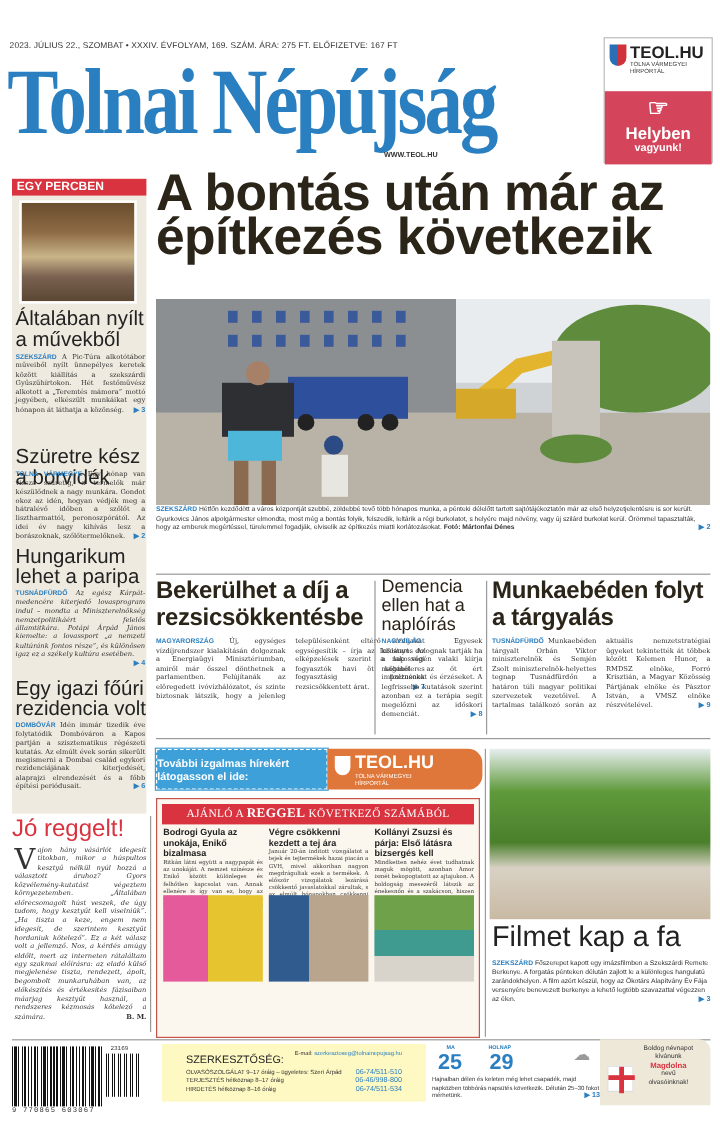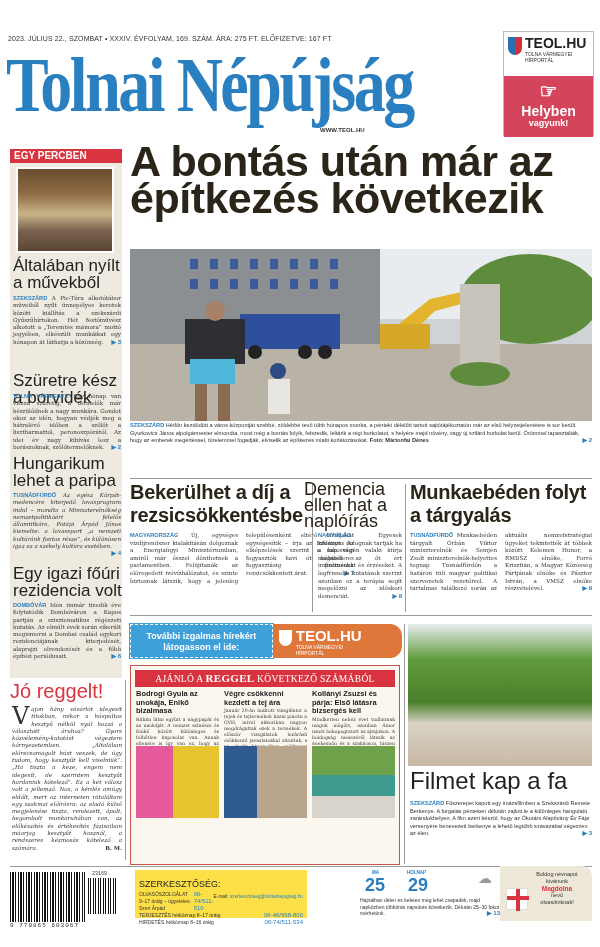--- a/index.html
+++ b/index.html
@@ -29,42 +29,42 @@
 .dropcap{float:left;font-size:24px;line-height:20px;margin-right:2px;font-style:normal}
 .vrule{background:#999}
 .mainhead{left:130px;top:143px;width:470px;font-family:"Liberation Sans",sans-serif;font-weight:bold;font-size:43px;line-height:37px;color:#2b2418;letter-spacing:-0.5px}
 .mainphoto{left:130px;top:249px;width:462px;height:172px;overflow:hidden}
 .caption{left:130px;top:422px;width:462px;font-family:"Liberation Sans",sans-serif;font-size:5.6px;line-height:7.6px;color:#333}
 .hr{height:1px;background:#999}
 .h2{font-family:"Liberation Sans",sans-serif;font-weight:bold;color:#2b2418;position:absolute;letter-spacing:-0.3px}
 .h2l{font-family:"Liberation Sans",sans-serif;color:#2b2418;position:absolute}
 .btext{font-family:"DejaVu Serif",serif;font-size:5.6px;line-height:7.6px;color:#333;position:absolute;text-align:justify}
 .banner{left:130px;top:624px;width:272px;height:34px;display:flex}
-.banner .l{flex:1.2;background:#3ea0d9;color:#fff;font-family:"Liberation Sans",sans-serif;font-weight:bold;font-size:9px;line-height:11px;text-align:center;padding-top:6px;border:1px dashed #fff;outline:1px solid #3ea0d9}
+.banner .l{flex:1.2;background:#3ea0d9;color:#fff;font-family:"Liberation Sans",sans-serif;font-weight:bold;font-size:9px;line-height:11px;padding-top:6px;border:1px dashed #fff;outline:1px solid #3ea0d9}
 .banner .r{flex:1;background:#e0773a;color:#fff;font-family:"Liberation Sans",sans-serif;padding:4px 6px;display:flex;gap:4px;border-radius:0 12px 12px 0}
 .banner .shieldw{width:13px;height:16px;background:#fff;border-radius:0 0 7px 7px;margin-top:2px}
 .banner .brand{font-weight:bold;font-size:15px;line-height:16px}
 .banner .sub{font-size:5px;line-height:6px}
 .ajanlo{left:130px;top:665px;width:270px;height:200px;border:1px solid #c6544a;background:#fbf7ef}
 .ajanlo .hdr{margin:4px;height:17px;background:#d9333f;color:#fff;font-family:"Liberation Serif",serif;font-size:9.5px;text-align:center;line-height:17px;letter-spacing:0.3px}
 .ajanlo .hdr b{font-size:11px}
 .acol{position:absolute;top:24px;width:83px}
 .acol .t{font-family:"Liberation Sans",sans-serif;font-weight:bold;font-size:7.5px;line-height:8.5px;color:#222}
 .acol .x{font-family:"DejaVu Serif",serif;font-size:4.6px;line-height:6px;color:#333;margin-top:1px;text-align:justify}
 .acol .tag{font-family:"Liberation Sans",sans-serif;font-weight:bold;font-size:4.5px;color:#2a7fc0;float:right}
 .acol .img{position:absolute;top:56px;width:83px;height:72px}
 .rphoto{left:408px;top:624px;width:184px;height:142px;background:linear-gradient(180deg,#e8eef0 0%,#5f9a3b 25%,#4b7f2c 55%,#d8d2c4 70%,#c9b9a4 100%)}
 .filmet{left:410px;top:766px;font-family:"Liberation Sans",sans-serif;font-size:24px;color:#222;line-height:30px}
 .filmtext{left:410px;top:800px;width:182px;font-family:"Liberation Sans",sans-serif;font-size:5.6px;line-height:7.5px;color:#333}
 .footrule{left:10px;top:866px;width:582px;height:1px;background:#999}
 .barcode{left:10px;top:872px;width:75px;height:50px;background:repeating-linear-gradient(90deg,#111 0 1px,#fff 1px 2px,#111 2px 4px,#fff 4px 5px,#111 5px 6px,#fff 6px 8px)}
 .barcode2{left:88px;top:878px;width:30px;height:36px;background:repeating-linear-gradient(90deg,#111 0 1px,#fff 1px 2px,#111 2px 3px,#fff 3px 5px)}
 .bcnum{left:10px;top:922px;font-family:"Liberation Mono",monospace;font-size:6px;color:#333;letter-spacing:1px}
 .bcnum2{left:92px;top:871px;font-family:"Liberation Mono",monospace;font-size:5px;color:#333}
-.szerk{left:135px;top:870px;width:172px;height:48px;background:#fde047;padding:3px 4px;font-family:"Liberation Sans",sans-serif}
+.szerk{left:135px;top:870px;width:220px;height:48px;background:#fef9c3;padding:3px 20px;font-family:"Liberation Sans",sans-serif}
 .szerk .ttl{font-size:9px;color:#222;display:inline-block}
 .szerk .em{font-size:4.8px;float:right;margin-top:3px}
 .szerk .em span{color:#2a7fc0}
 .szerk .row{font-size:5px;line-height:7px;display:flex;justify-content:space-between;color:#333}
 .szerk .row .p{color:#2a7fc0;font-size:6px}
 .weather{left:360px;top:866px;width:140px;height:55px;font-family:"Liberation Sans",sans-serif}
 .wlbl{font-size:4.5px;font-weight:bold;color:#2a7fc0;position:absolute}
 .wnum{font-size:18px;font-weight:bold;color:#2a7fc0;position:absolute;line-height:18px}
 .wtext{position:absolute;top:31px;left:0;width:140px;font-size:5px;line-height:6.5px;color:#333}
 .cloud{position:absolute;left:118px;top:4px;font-size:14px;color:#999}
@@ -161,21 +161,21 @@
     <rect x="138" y="130" width="22" height="35" fill="#e8e6e0"></rect>
   </svg>
 </div>
 <div class="abs caption"><span class="kicker">SZEKSZÁRD</span> <span>Hétfőn kezdődött a város központját szebbé, zöldebbé tevő több hónapos munka, a pénteki délelőtt tartott sajtótájékoztatón már az első helyzetjelentésre is sor került. Gyurkovics János alpolgármester elmondta, most még a bontás folyik, felszedik, leltárik a régi burkolatot, s helyére majd növény, vagy új szilárd burkolat kerül. Örömmel tapasztalták, hogy az emberek megértéssel, türelemmel fogadják, elviselik az építkezés miatti korlátozásokat.</span> <b>Fotó: Mártonfai Dénes</b> <span class="arrow">▶ 2</span></div>
 <div class="abs hr" style="left:130px;top:478px;width:462px"></div>
 
 <div class="h2" style="left:130px;top:481px;width:200px;font-size:20px;line-height:23px">Bekerülhet a díj a rezsicsökkentésbe</div>
 <div class="btext" style="left:130px;top:532px;width:224px;column-count:2;column-gap:8px"><span class="kicker">MAGYARORSZÁG</span> <span>Új, egységes vízdíjrendszer kialakításán dolgoznak a Energiaügyi Minisztériumban, amiről már ősszel dönthetnek a parlamentben. Felújítanák az elöregedett ivóvízhálózatot, és szinte biztosnak látszik, hogy a jelenleg településenként eltérő vízdíjakat egységesítik – írja az Infostart. Az elképzelések szerint a lakossági fogyasztók havi öt köbméteres fogyasztásig fizetnének rezsicsökkentett árat.</span> <span class="arrow">▶ 7</span></div>
 
 <div class="abs vrule" style="left:312px;top:484px;width:1px;height:128px"></div>
-<div class="h2l" style="left:304px;top:481px;width:90px;font-size:18px;line-height:16px">Demencia ellen hat a naplóírás</div>
+<div class="h2l" style="left:318px;top:481px;width:90px;font-size:15px;line-height:16px">Demencia ellen hat a naplóírás</div>
 <div class="btext" style="left:318px;top:532px;width:84px"><span class="kicker">NAGYVILÁG</span> <span>Egyesek kislányos dolognak tartják ha a nap végén valaki kiírja magából az őt ért impulzusokat és érzéseket. A legfrissebb kutatások szerint azonban ez a terápia segít megelőzni az időskori demenciát.</span> <span class="arrow">▶ 8</span></div>
 
 <div class="abs vrule" style="left:405px;top:484px;width:1px;height:128px"></div>
 <div class="h2" style="left:410px;top:481px;width:190px;font-size:20px;line-height:23px">Munkaebéden folyt a tárgyalás</div>
 <div class="btext" style="left:410px;top:532px;width:182px;column-count:2;column-gap:8px"><span class="kicker">TUSNÁDFÜRDŐ</span> <span>Munkaebéden tárgyalt Orbán Viktor miniszterelnök és Semjén Zsolt miniszterelnök-helyettes tegnap Tusnádfürdőn a határon túli magyar politikai szervezetek vezetőivel. A tartalmas találkozó során az aktuális nemzetstratégiai ügyeket tekintették át többek között Kelemen Hunor, a RMDSZ elnöke, Forró Krisztián, a Magyar Közösség Pártjának elnöke és Pásztor István, a VMSZ elnöke részvételével.</span> <span class="arrow">▶ 9</span></div>
 
 <div class="abs hr" style="left:130px;top:615px;width:462px"></div>
 
 <div class="abs banner">
   <div class="l">

